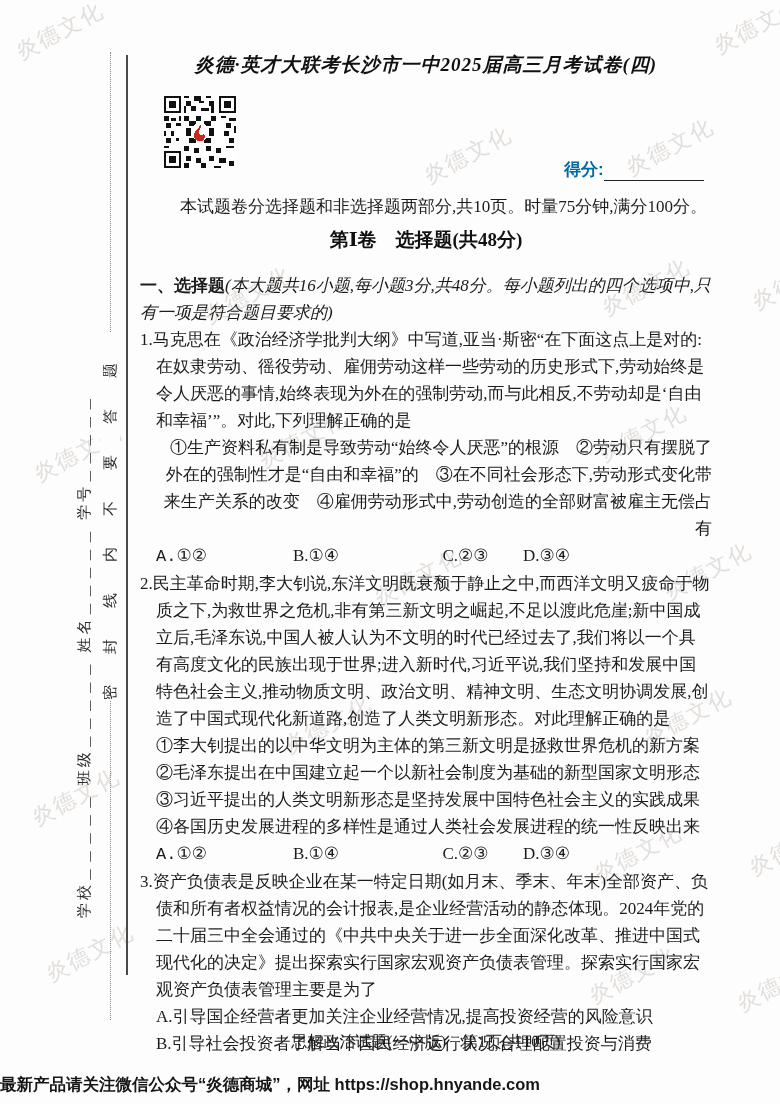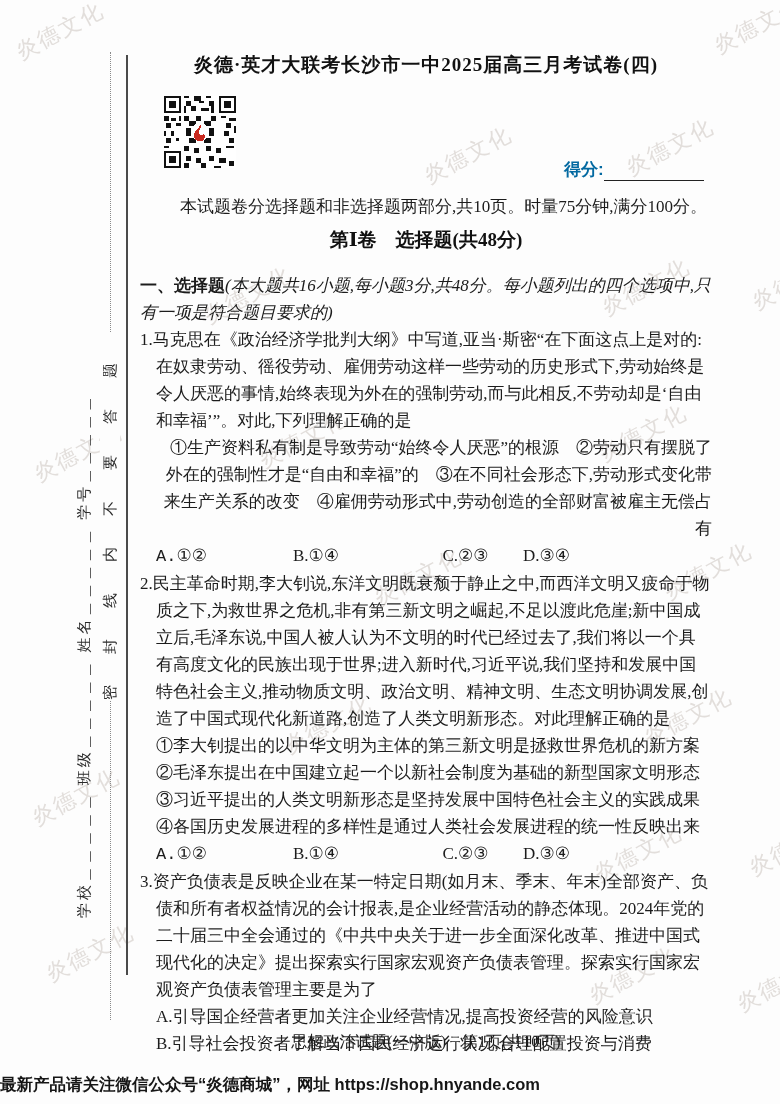--- a/index.html
+++ b/index.html
@@ -43,20 +43,21 @@
     font-size:15px; color:#2a2a2a; letter-spacing:31px; white-space:nowrap;
     background:transparent;
   }
   .seal-text span { background:#fdfdfd; padding:2px 0; }
   
   .content { position:absolute; left:140px; top:0; width:572px; height:1104px; }
   .exam-title {
     position:absolute; top:52px; left:0; width:100%;
     text-align:center; font-size:19px; font-weight:bold; color:#111;
     letter-spacing:1px;
+    font-style:italic;
   }
   .qr { position:absolute; top:96px; left:24px; width:72px; height:72px; }
   .subject-title {
     position:absolute; top:110px; left:0; width:100%;
     text-align:center;
     font-family:"Liberation Sans","DejaVu Sans",sans-serif;
     font-size:28px; font-weight:bold; color:#0d0d0d; letter-spacing:7px;
   }
   .score-line {
     position:absolute; top:158px; left:424px;

